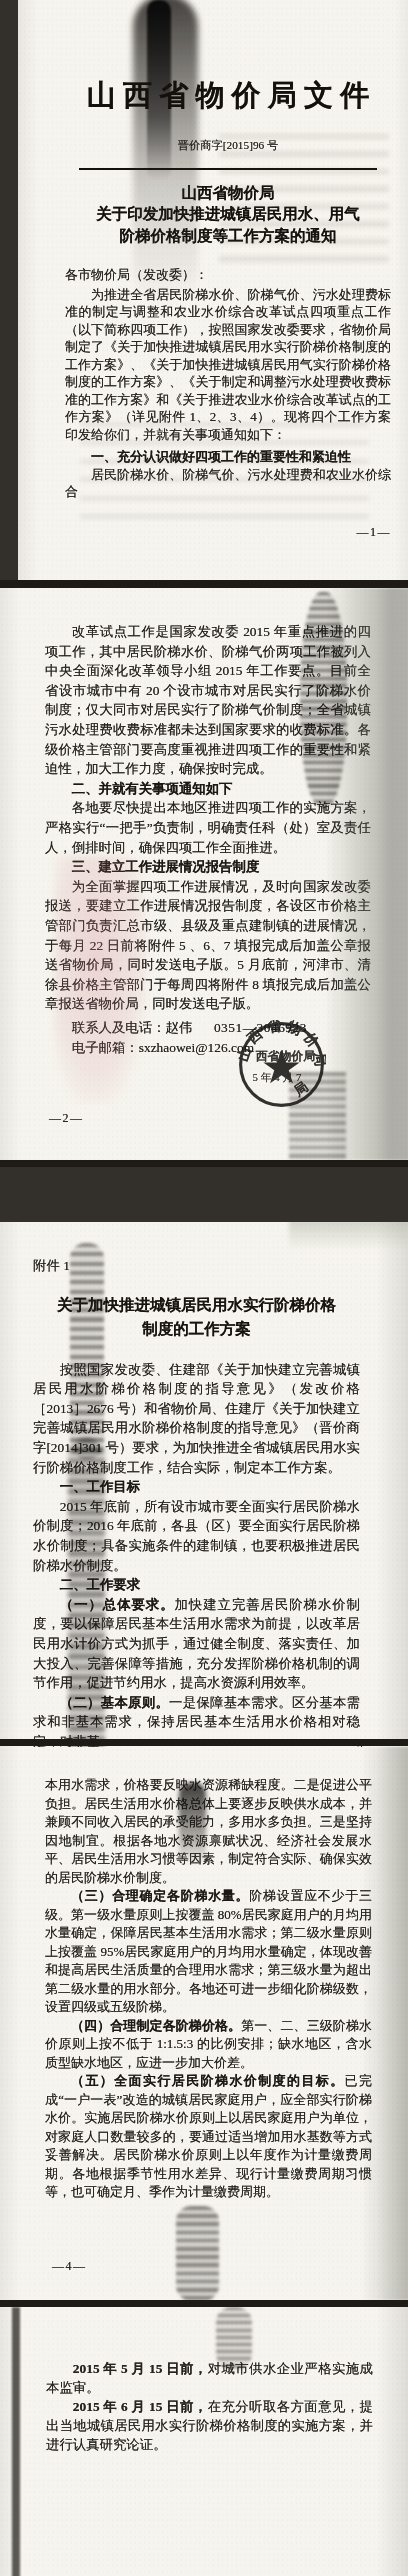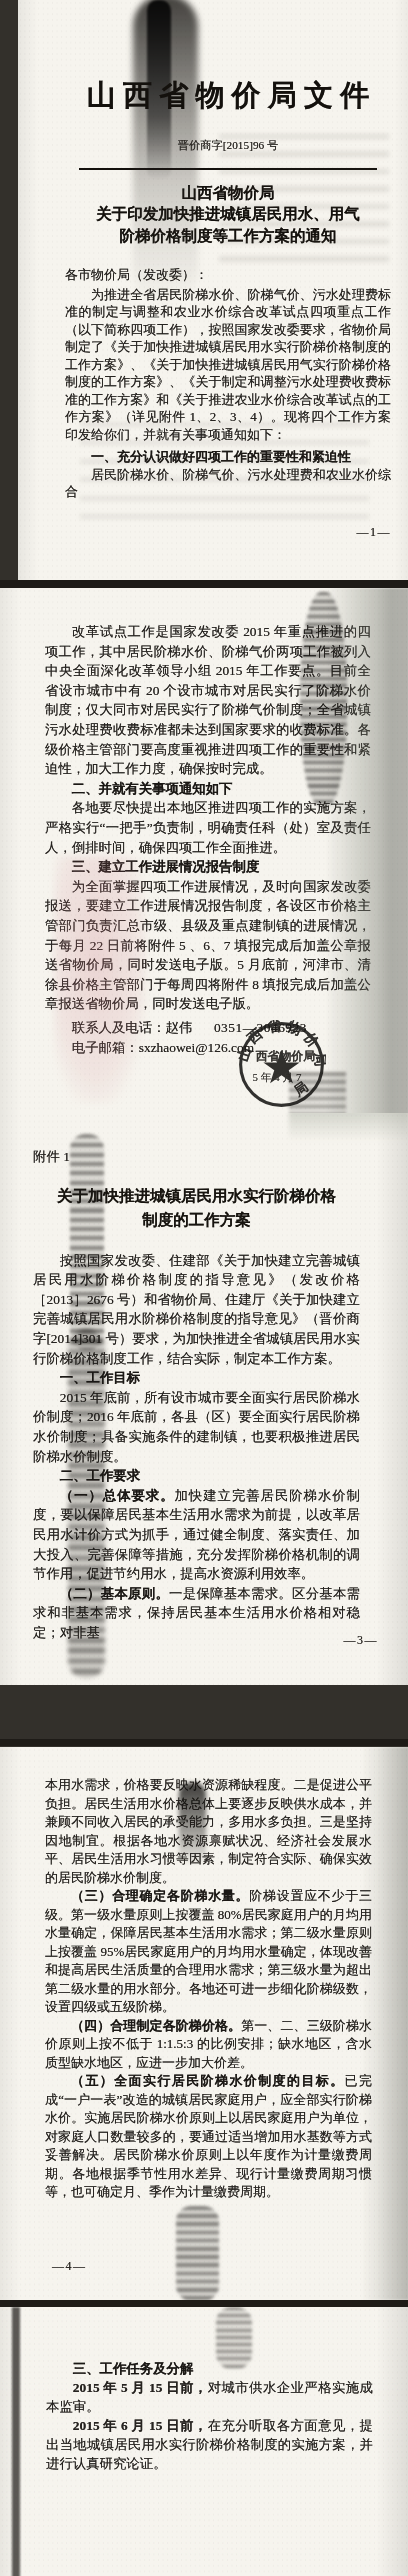--- a/index.html
+++ b/index.html
@@ -85,21 +85,21 @@
         <text x="36" y="78" font-size="23" font-weight="bold" fill="#1d1b18">西省物价局</text>
         <polygon points="86,58 95,82 121,82 100,97 108,122 86,107 64,122 72,97 51,82 77,82" fill="#161513"></polygon>
         <text x="30" y="118" font-size="21" fill="#1d1b18">5 年 4 月 7</text>
         <text x="112" y="146" font-size="26" font-weight="bold" fill="#1d1b18" transform="rotate(-35 118 138)">局</text>
       </svg>
     </div>
     <div class="pageno" style="left:49px;top:521px;">—2—</div>
   </div>
   <div class="gap" style="top:1160px;height:7.2px;"></div>
 
-  <div class="page doc-text" style="top:1113px;height:572px;padding:34px 49px 0 33px;">
+  <div class="page doc-text" style="top:1222px;height:572px;padding:34px 49px 0 33px;">
     <div class="sm" style="left:70px;top:20.6px;width:34px;height:216px;background:repeating-linear-gradient(180deg,rgba(28,26,23,.5) 0 4.1px,rgba(28,26,23,.12) 4.1px 9.3px);filter:blur(1.5px);border-radius:15.5px;"></div>
     <div class="sm" style="left:68px;top:216px;width:37px;height:350px;background:repeating-linear-gradient(180deg,rgba(25,23,20,.55) 0 4.6px,rgba(25,23,20,.15) 4.6px 10.3px);filter:blur(2.1px);border-radius:18.5px;"></div>
     <div class="sm" style="left:289px;top:-3.1px;width:120px;height:31px;background:linear-gradient(180deg,rgba(140,148,132,.35),transparent);filter:blur(2.1px);"></div>
     <p class="noind">附件 1</p>
     <div class="attach-title">
       <div>关于加快推进城镇居民用水实行阶梯价格</div>
       <div>制度的工作方案</div>
     </div>
     <p style="margin-top:18.5px;">按照国家发改委、住建部《关于加快建立完善城镇居民用水阶梯价格制度的指导意见》（发改价格［2013］2676 号）和省物价局、住建厅《关于加快建立完善城镇居民用水阶梯价格制度的指导意见》（晋价商字[2014]301 号）要求，为加快推进全省城镇居民用水实行阶梯价格制度工作，结合实际，制定本工作方案。</p>
     <p class="h">一、工作目标</p>
@@ -120,20 +120,19 @@
     <p><b class="lead">（四）合理制定各阶梯价格。</b><span>第一、二、三级阶梯水价原则上按不低于 1:1.5:3 的比例安排；缺水地区，含水质型缺水地区，应进一步加大价差。</span></p>
     <p><b class="lead">（五）全面实行居民阶梯水价制度的目标。</b><span>已完成“一户一表”改造的城镇居民家庭用户，应全部实行阶梯水价。实施居民阶梯水价原则上以居民家庭用户为单位，对家庭人口数量较多的，要通过适当增加用水基数等方式妥善解决。居民阶梯水价原则上以年度作为计量缴费周期。各地根据季节性用水差异、现行计量缴费周期习惯等，也可确定月、季作为计量缴费周期。</span></p>
     <div class="pageno" style="left:52px;top:510px;">—4—</div>
   </div>
   <div class="gap" style="top:2300px;height:7.2px;"></div>
 
   <div class="page doc-text lh37" style="top:2307px;height:584px;padding:52px 36px 0 46px;">
     <div class="sm" style="left:12.4px;top:0;width:7.2px;height:584px;background:rgba(26,23,20,.7);filter:blur(0.8px);"></div>
     <div class="sm" style="left:216px;top:0;width:36px;height:62px;background:repeating-linear-gradient(180deg,rgba(24,22,19,.45) 0 3.1px,rgba(24,22,19,.1) 3.1px 7.2px);filter:blur(1.5px);border-radius:15.5px;"></div>
 
-    <p class="h">三、工作任务及分解</p>
     <p><b class="dlead">2015 年 5 月 15 日前，</b><span>对城市供水企业严格实施成本监审。</span></p>
     <p><b class="dlead">2015 年 6 月 15 日前，</b><span>在充分听取各方面意见，提出当地城镇居民用水实行阶梯价格制度的实施方案，并进行认真研究论证。</span></p>
 
   </div>
 
 </div>
 
 
 </body></html>

